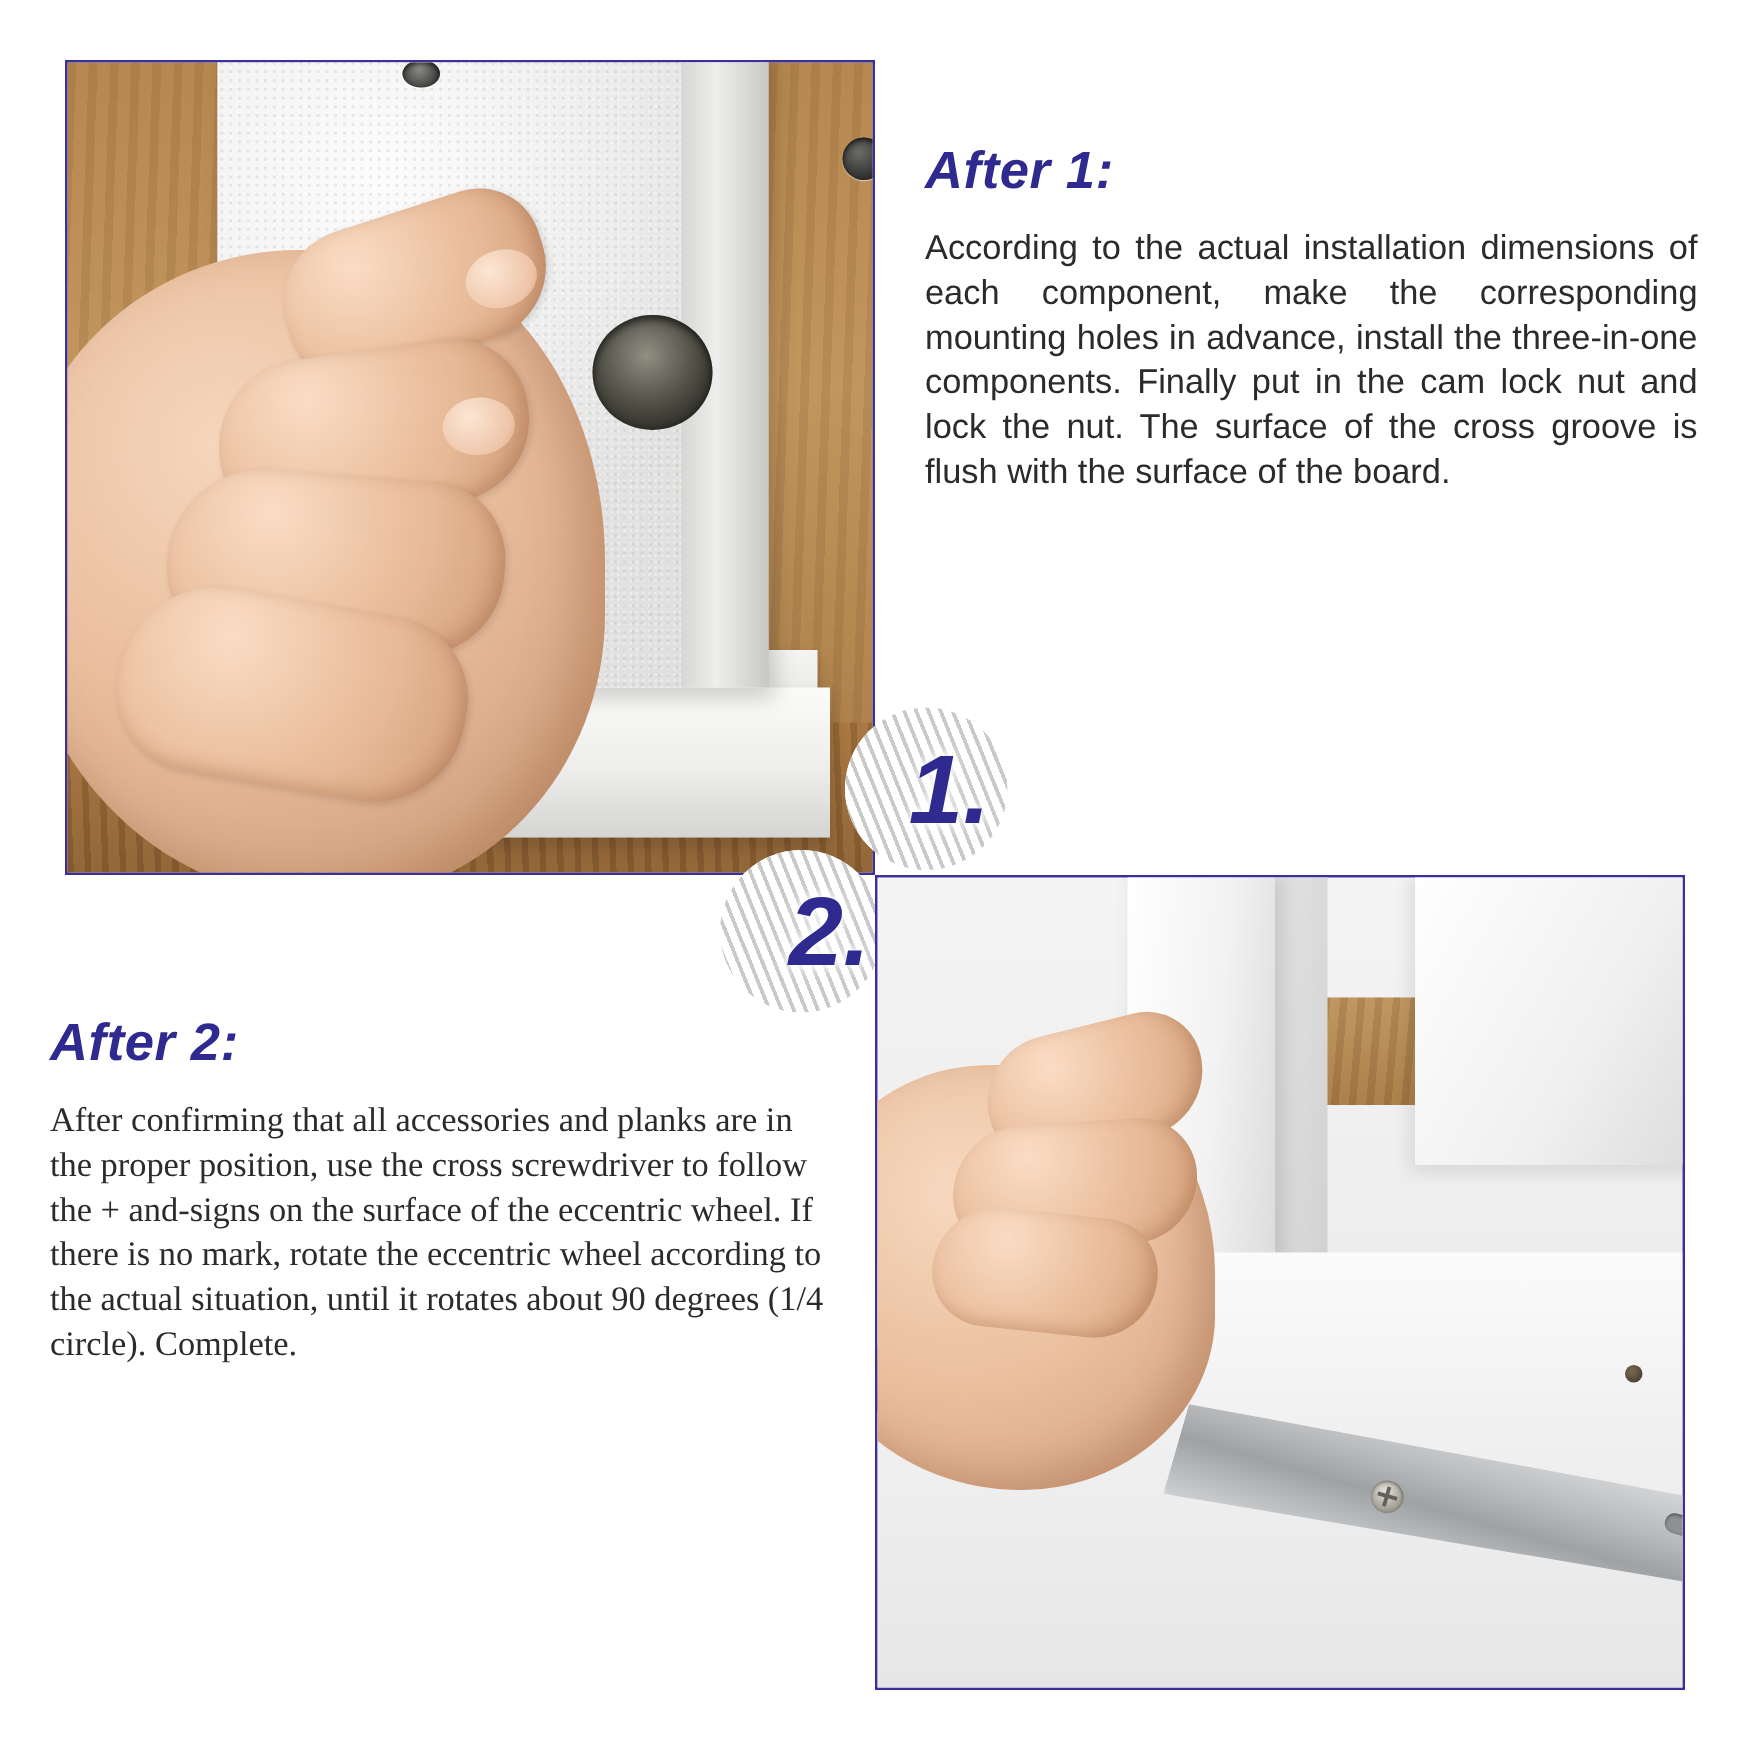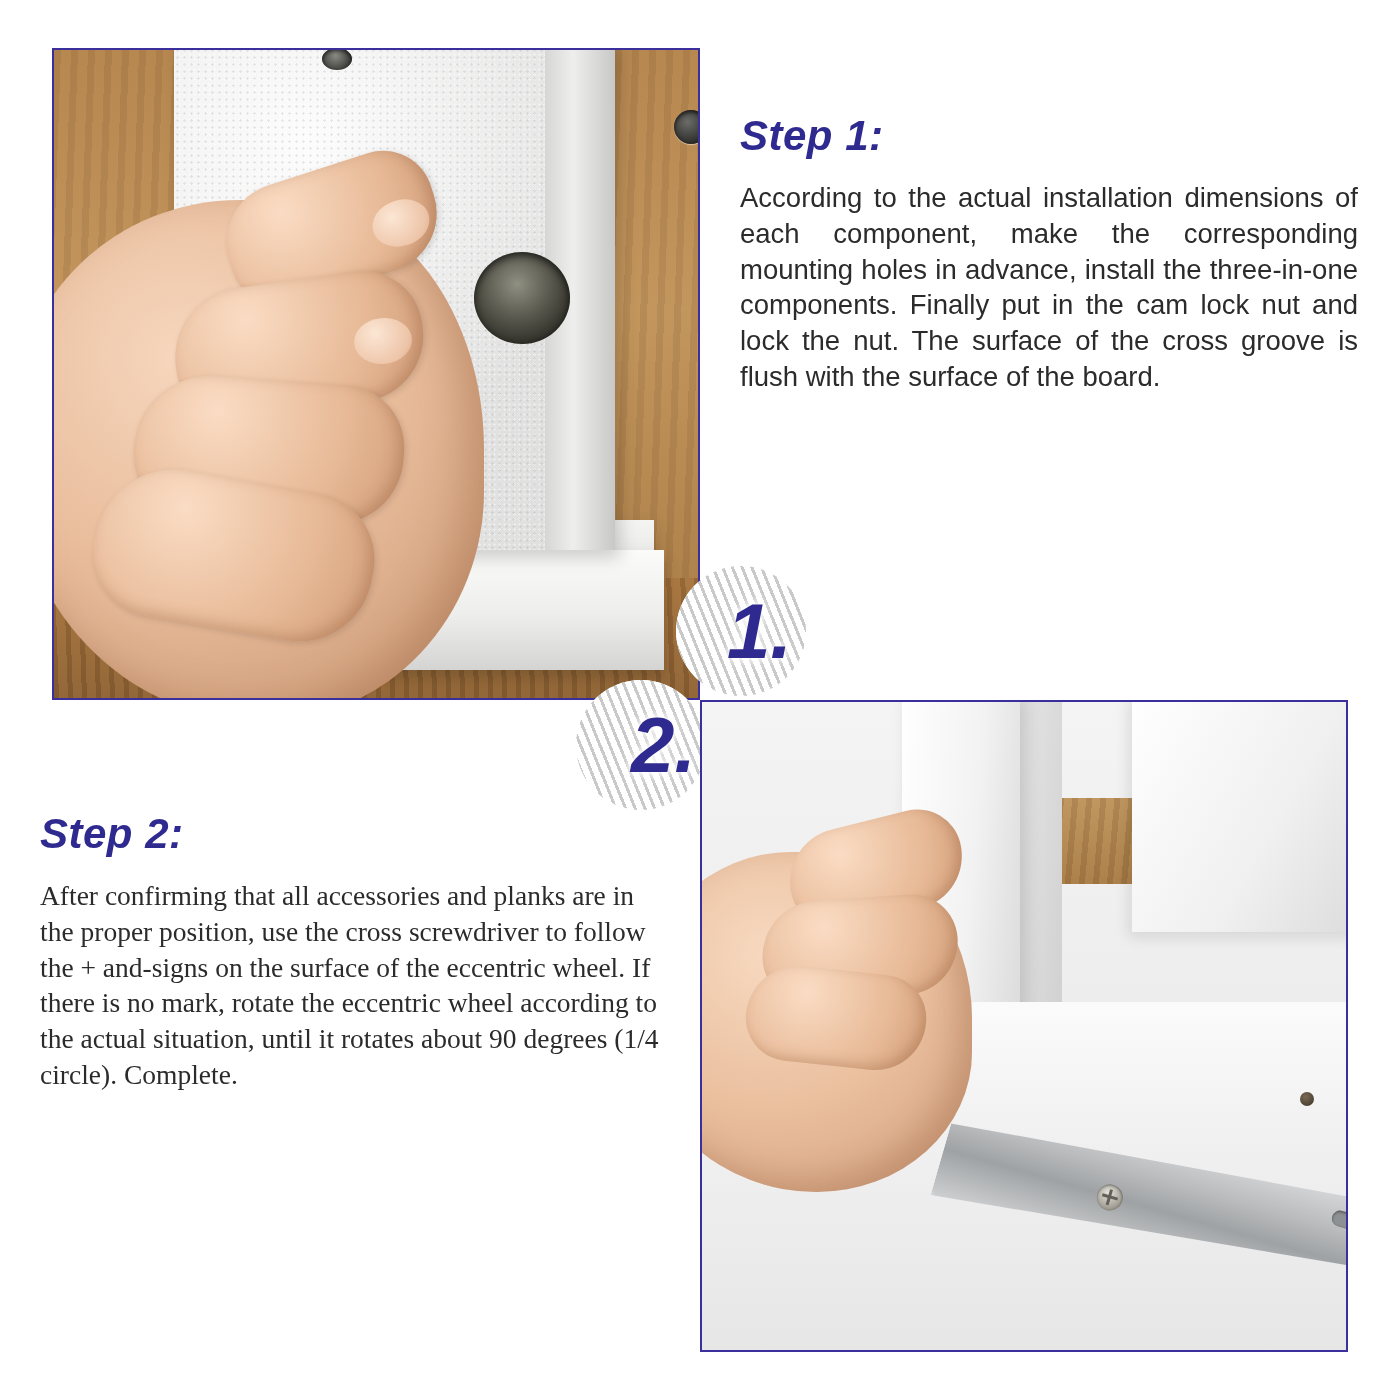--- a/index.html
+++ b/index.html
@@ -301,35 +301,35 @@
     <div class="p1-hand"></div>
     <div class="finger" id="f1"></div>
     <div class="nail" id="n1"></div>
     <div class="finger" id="f2"></div>
     <div class="nail" id="n2"></div>
     <div class="finger" id="f3"></div>
     <div class="finger" id="f4"></div>
   </div>
 
   <div class="text-block" id="text1">
-    <div class="step-title">Step 1:</div>
+    <div class="step-title">After 1:</div>
     <div class="step-body">According to the actual installation dimensions of each component, make the corresponding mounting holes in advance, install the three-in-one components. Finally put in the cam lock nut and lock the nut. The surface of the cross groove is flush with the surface of the board.</div>
   </div>
 
   <div class="badge" id="badge1">
     <div class="hatch"></div>
     <div class="num">1.</div>
   </div>
   <div class="badge" id="badge2">
     <div class="hatch"></div>
     <div class="num">2.</div>
   </div>
 
   <div class="text-block" id="text2">
-    <div class="step-title">Step 2:</div>
+    <div class="step-title">After 2:</div>
     <div class="step-body">After confirming that all accessories and planks are in the proper position, use the cross screwdriver to follow the + and-signs on the surface of the eccentric wheel. If there is no mark, rotate the eccentric wheel according to the actual situation, until it rotates about 90 degrees (1/4 circle). Complete.</div>
   </div>
 
   <div class="photo-frame" id="photo2">
     <div class="p2-bg"></div>
     <div class="p2-wood-gap"></div>
     <div class="p2-panel-right">
       
       
     </div>

